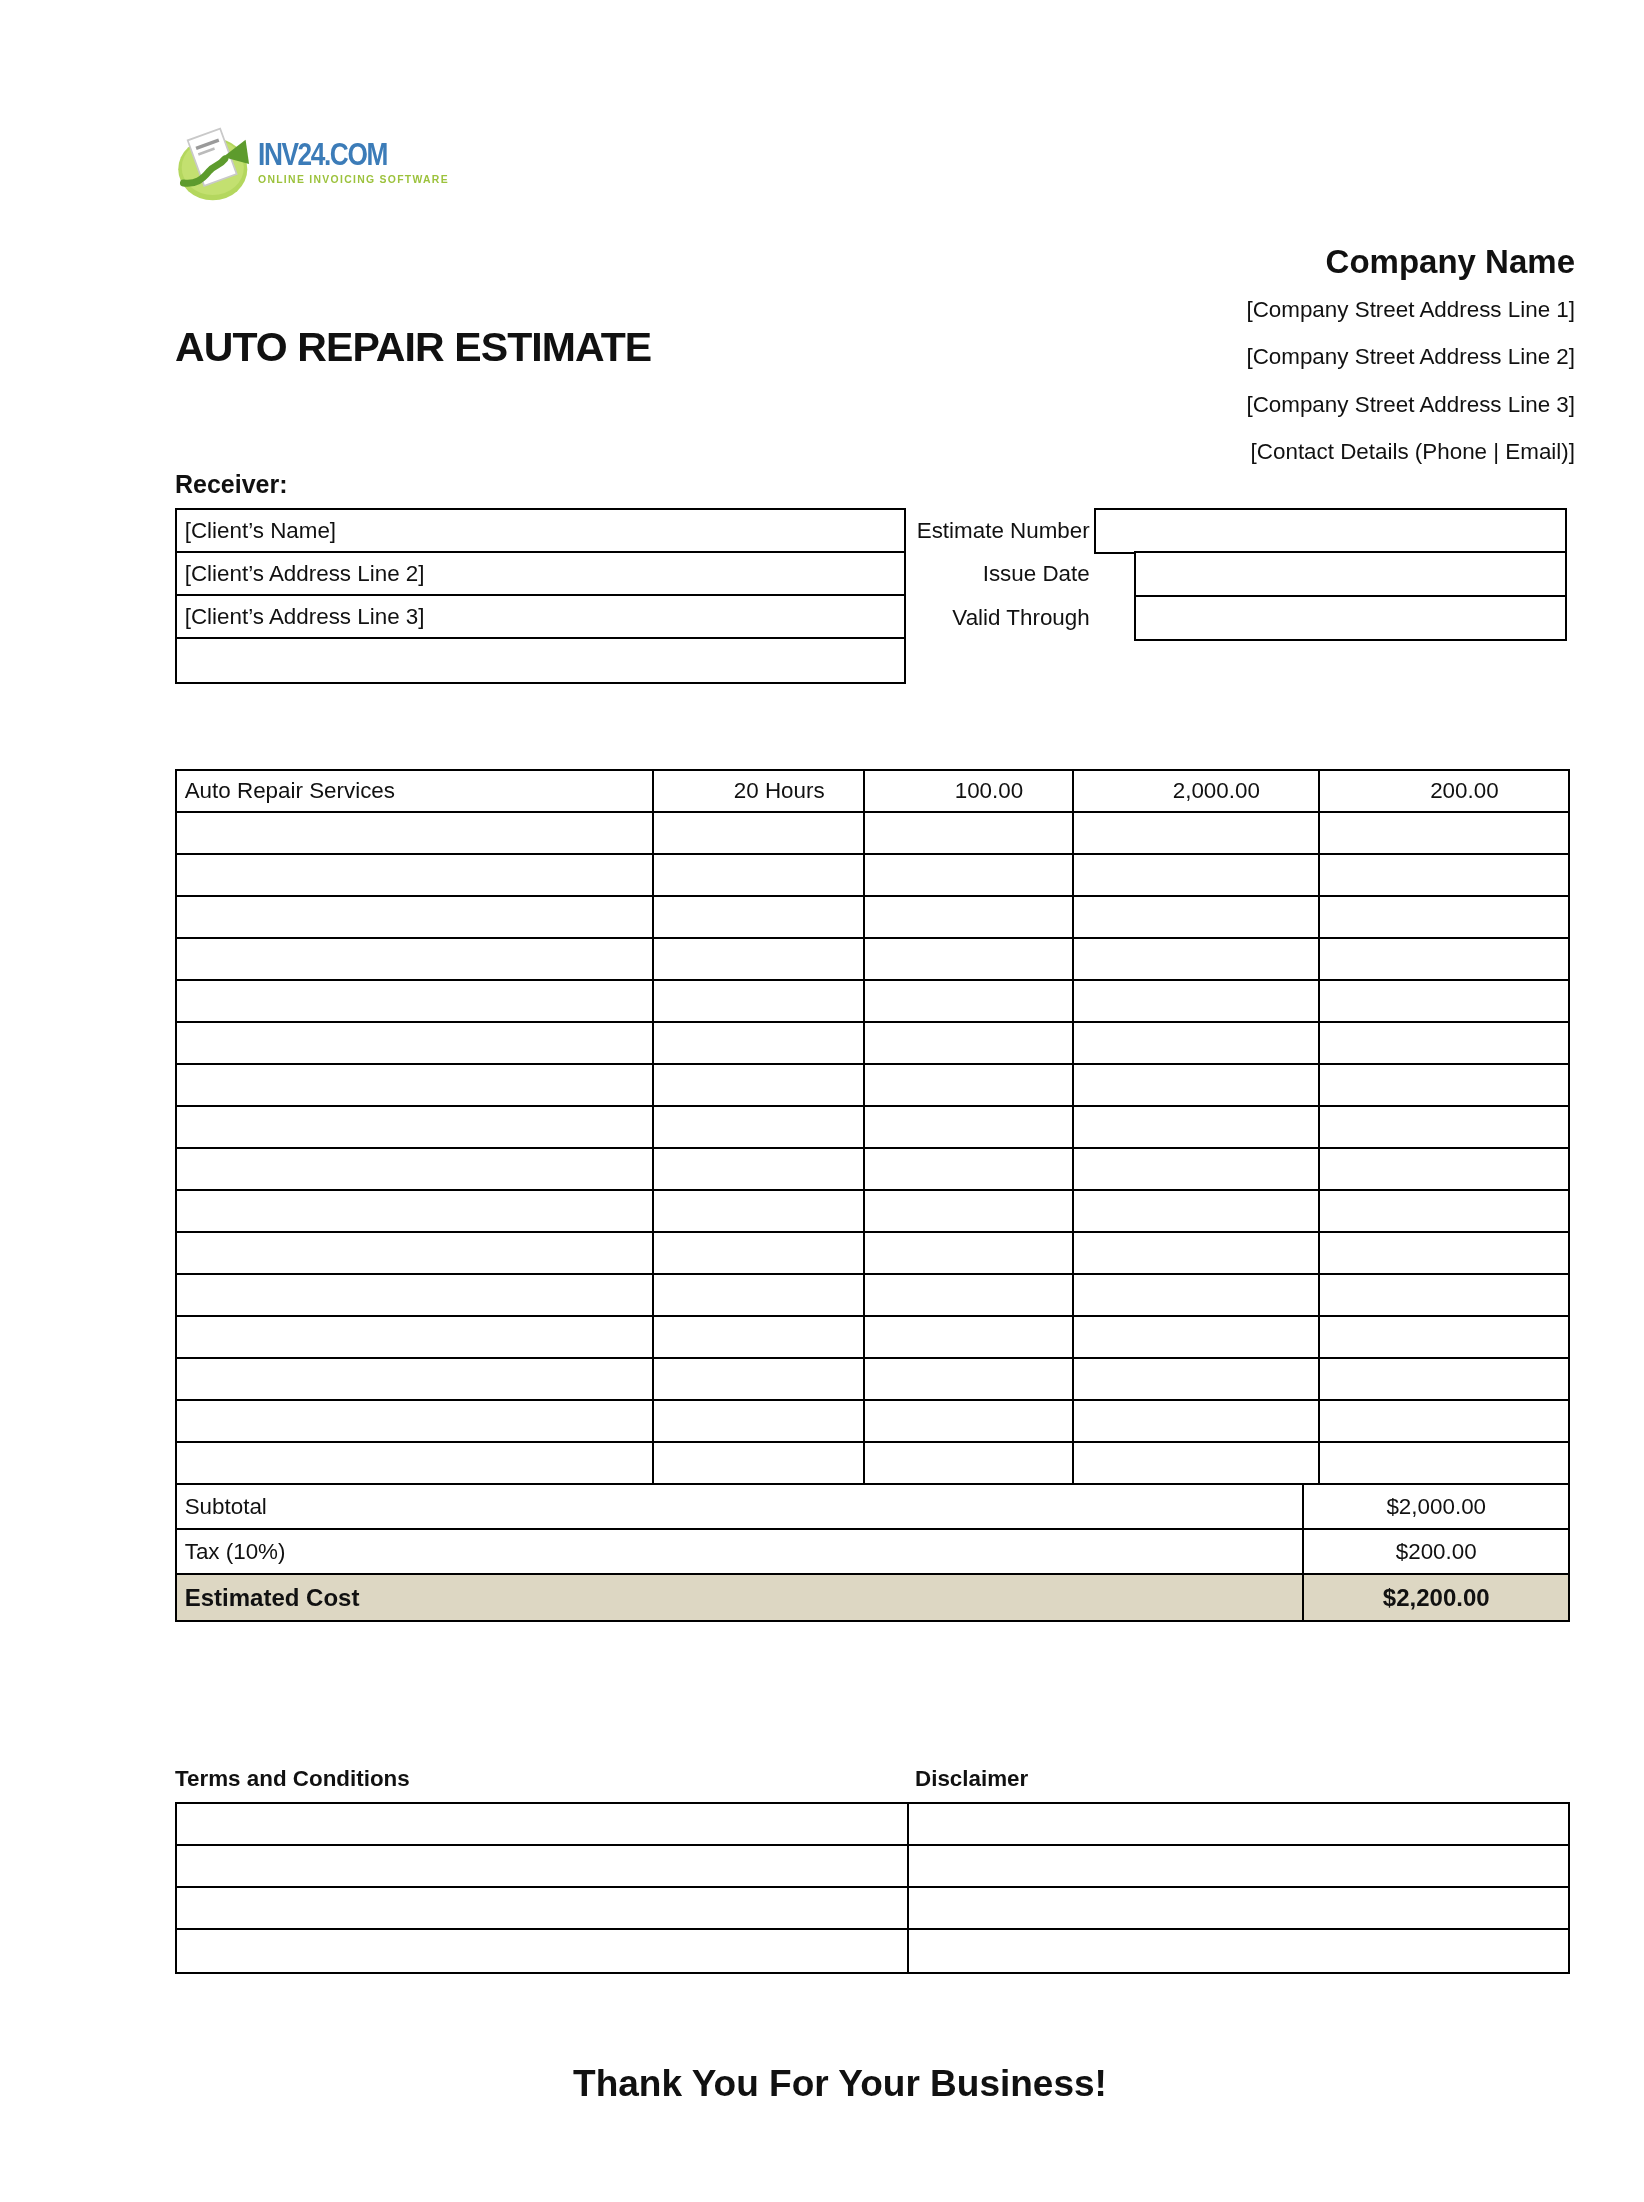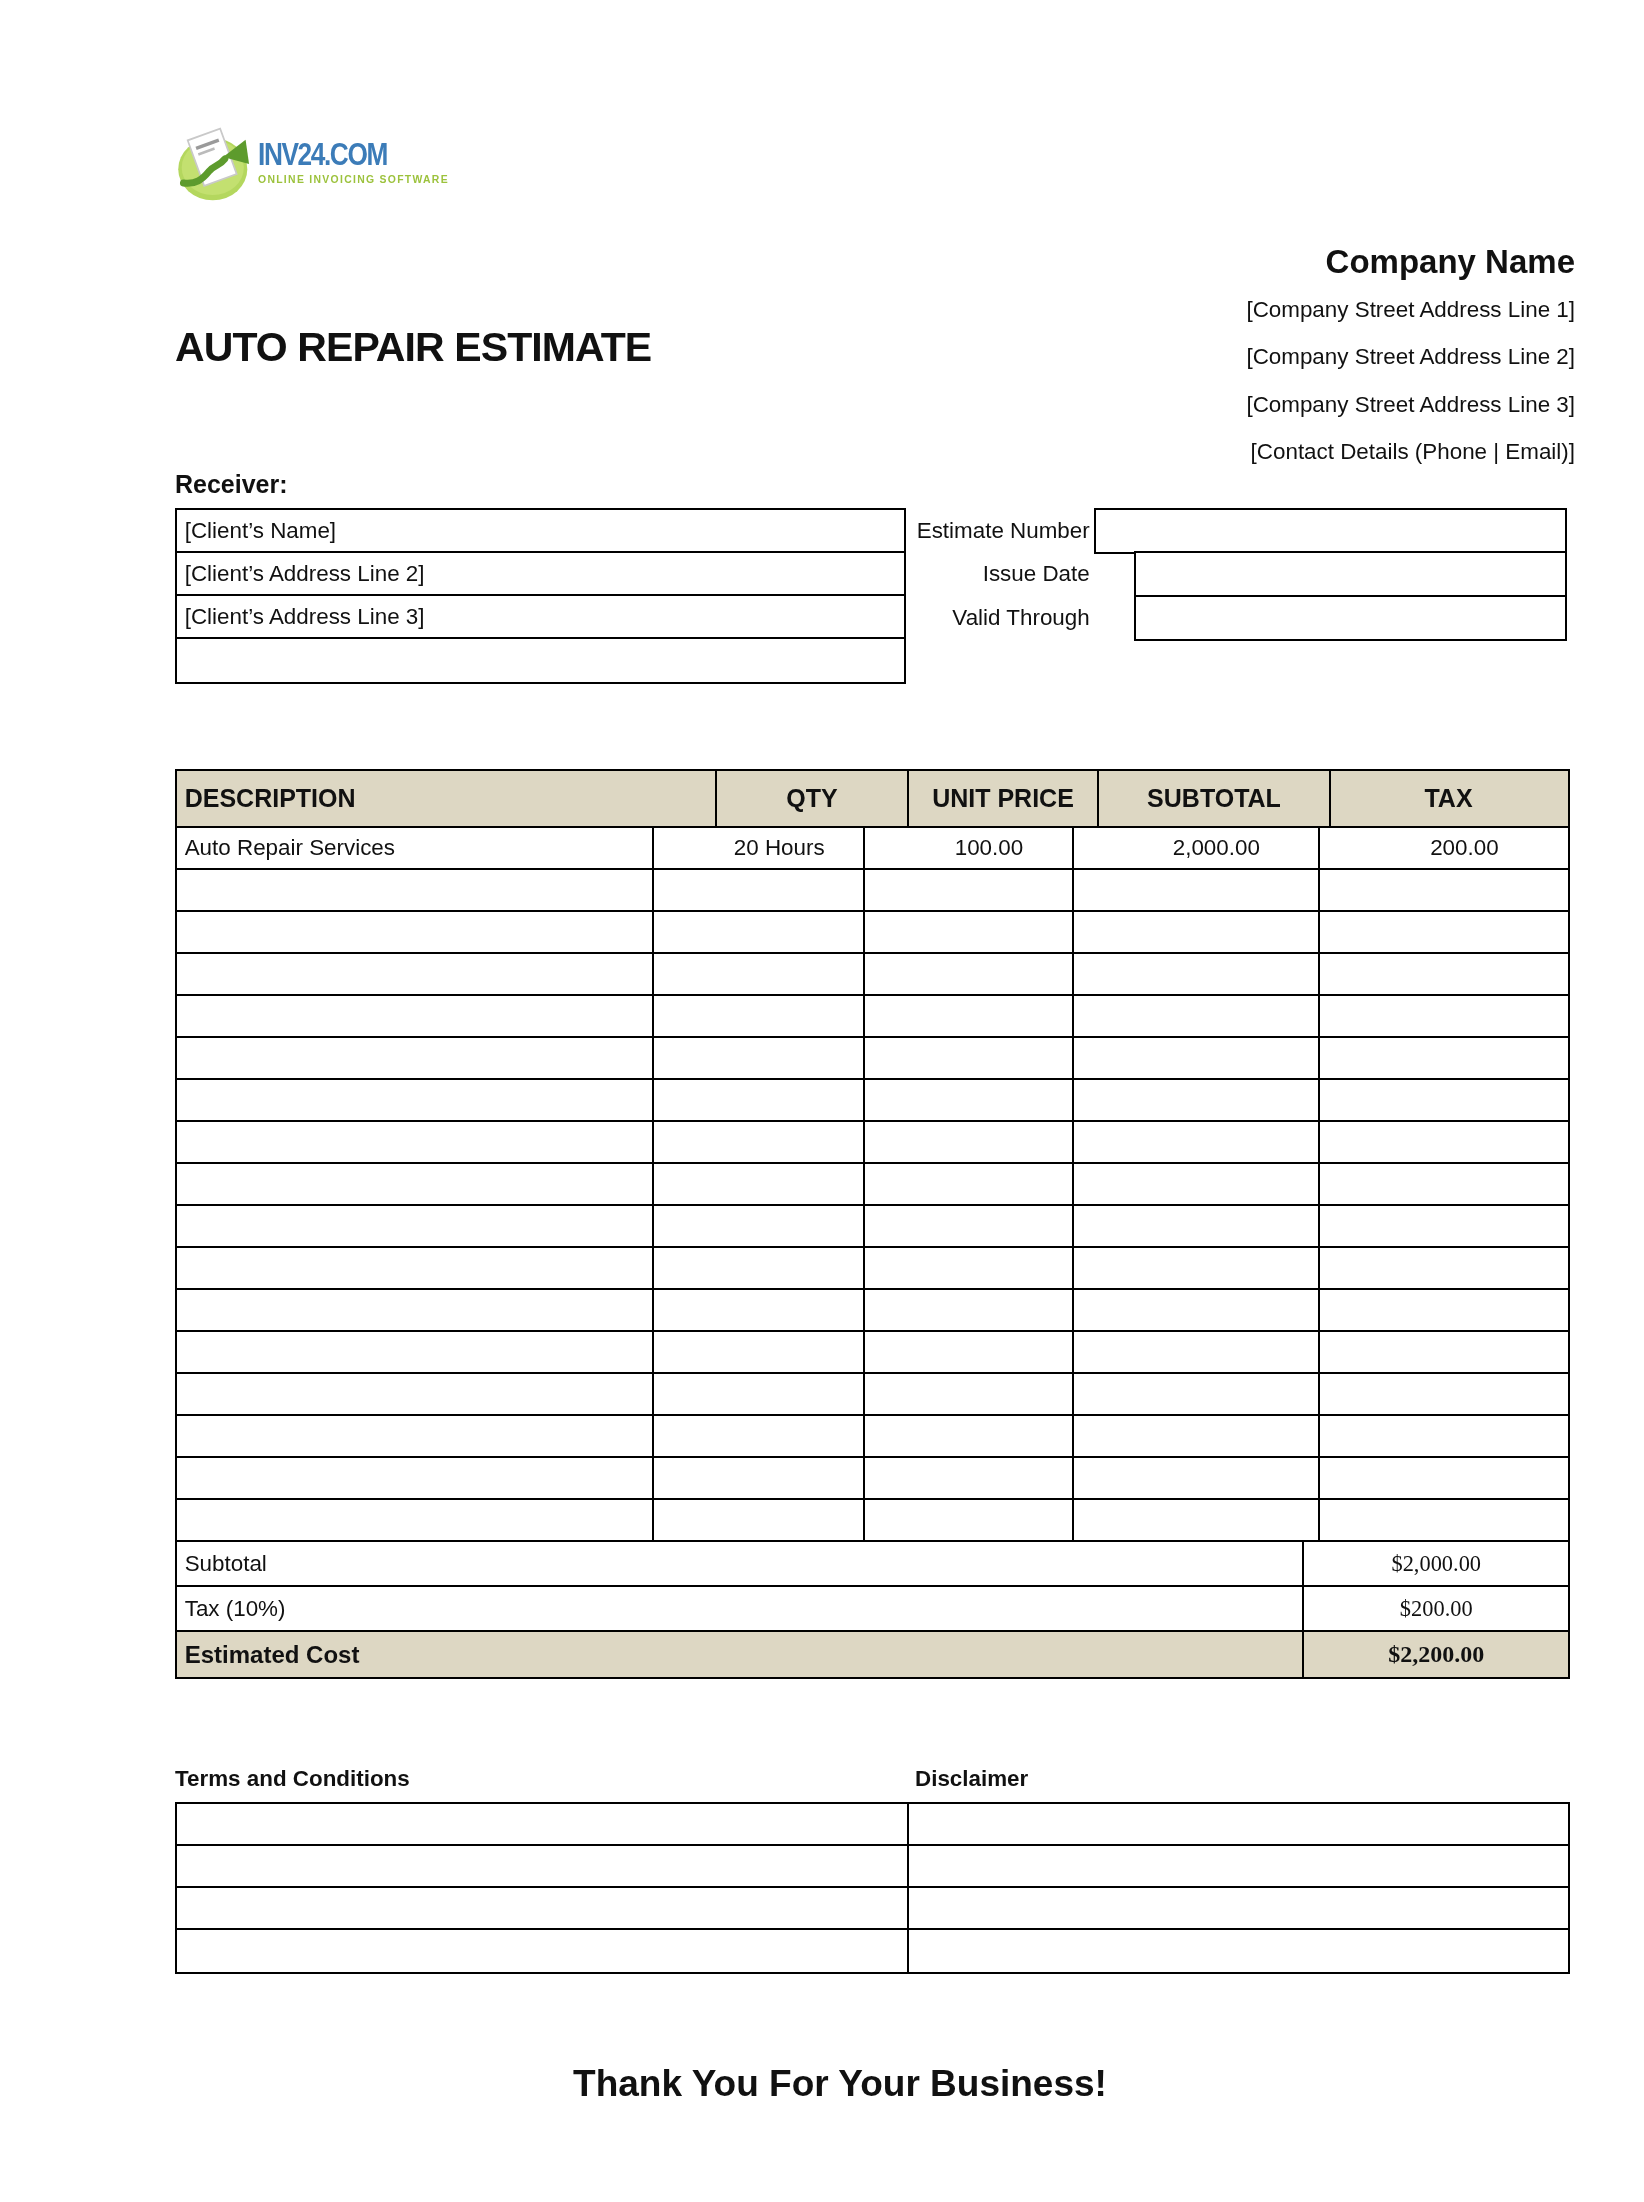--- a/index.html
+++ b/index.html
@@ -36,21 +36,21 @@
   .thead{height:57px;background:var(--beige);font-weight:bold;font-size:25px;}
   .titem{height:42px;font-size:22.4px;gap:41px;}
   .cell{display:flex;align-items:center;justify-content:center;border-right:2.6px solid #000;box-sizing:border-box;}
   .c0{width:540px;justify-content:flex-start;padding-left:7.7px;}
   .c1{width:192px;}
   .c2{width:190px;}
   .c3{width:232px;}
   .c4{width:235px;border-right:none;}
   .srow{height:45px;font-size:22.4px;}
   .sum-label{width:1155px;justify-content:flex-start;padding-left:7.7px;}
-  .sum-value{width:270px;border-right:none;font-family:Liberation Serif, serif;}
+  .sum-value{width:270px;border-right:none;}
   .srow.total{background:var(--beige);font-weight:bold;font-size:24px;}
   
   .terms-label{position:absolute;top:1766px;font-size:22.4px;font-weight:bold;}
   .terms-label.left{left:157px;}
   .terms-label.right{left:897px;}
   .terms{position:absolute;left:157px;top:1802px;width:1395px;border:2.6px solid #000;box-sizing:border-box;background:#fff;}
   .term-row{display:flex;height:42px;border-bottom:2.6px solid #000;box-sizing:border-box;}
   .term-row:last-child{border-bottom:none;}
   .term-left{width:732px;border-right:2.6px solid #000;box-sizing:border-box;}
   .term-right{flex:1;}
@@ -106,27 +106,20 @@
         <div class="mlabel">Issue Date</div>
         <div class="mbox"></div>
       </div>
       <div class="mrow">
         <div class="mlabel">Valid Through</div>
         <div class="mbox"></div>
       </div>
     </div>
 
   <div class="items">
-      <div class="trow thead">
-        <div class="cell c0">DESCRIPTION</div>
-        <div class="cell c1">QTY</div>
-        <div class="cell c2">UNIT PRICE</div>
-        <div class="cell c3">SUBTOTAL</div>
-        <div class="cell c4">TAX</div>
-      </div>
       <div class="trow titem">
         <div class="cell c0">Auto Repair Services</div>
         <div class="cell c1">20 Hours</div>
         <div class="cell c2">100.00</div>
         <div class="cell c3">2,000.00</div>
         <div class="cell c4">200.00</div>
       </div>
       <div class="trow titem">
         <div class="cell c0"></div>
         <div class="cell c1"></div>

